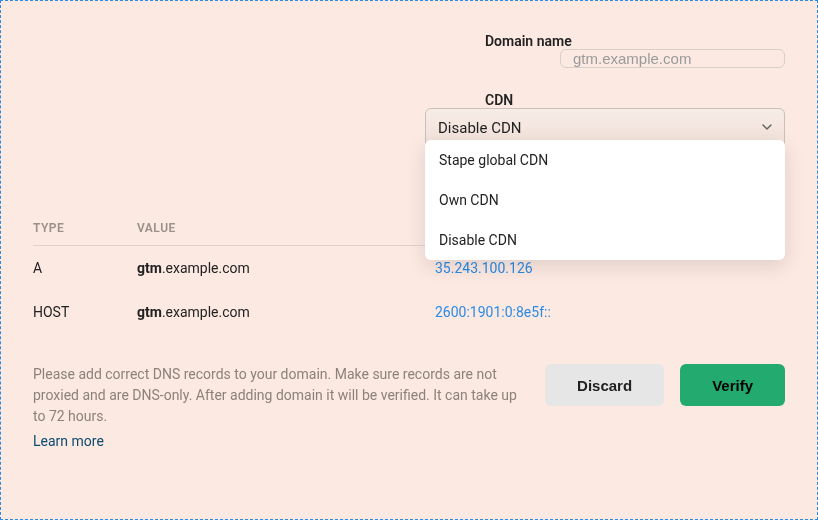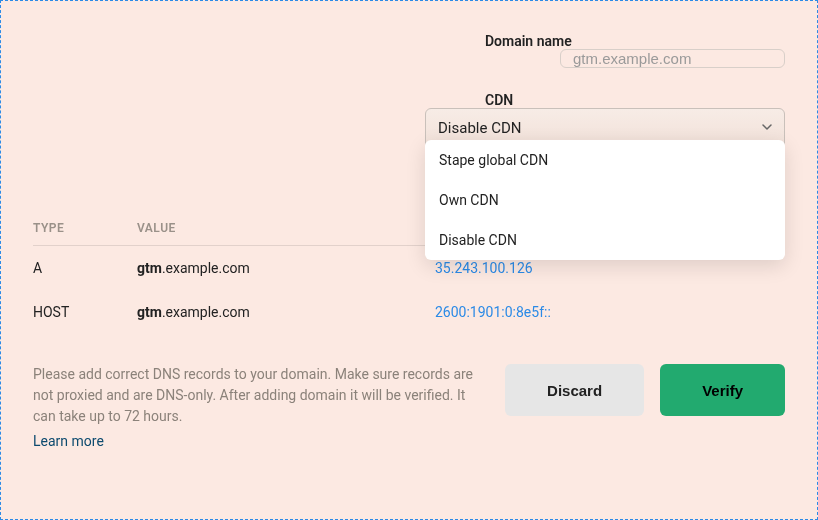--- a/index.html
+++ b/index.html
@@ -129,22 +129,22 @@
       line-height: 1.5;
     }
     .learn-more {
       display: block;
       margin-top: 4px;
       font-size: 14px;
       color: #0c4a6e;
       cursor: pointer;
     }
     .btn {
-      height: 52px;
-      padding: 0 42px;
+      height: 42px;
+      padding: 0 32px;
       border-radius: 6px;
       font-size: 15px;
       font-weight: 600;
       border: none;
       cursor: pointer;
       flex-shrink: 0;
     }
     .btn-discard {
       background: #e6e6e6;
       color: #222;

